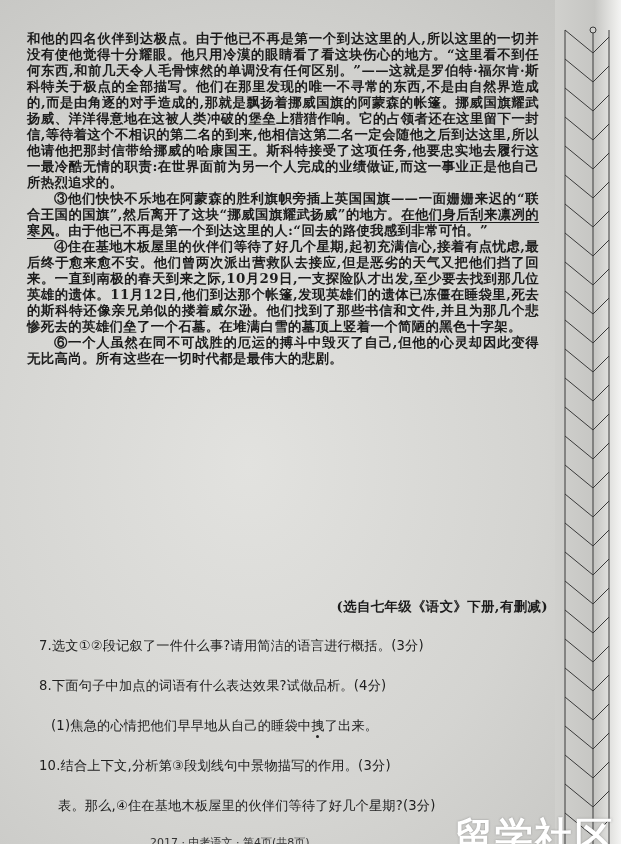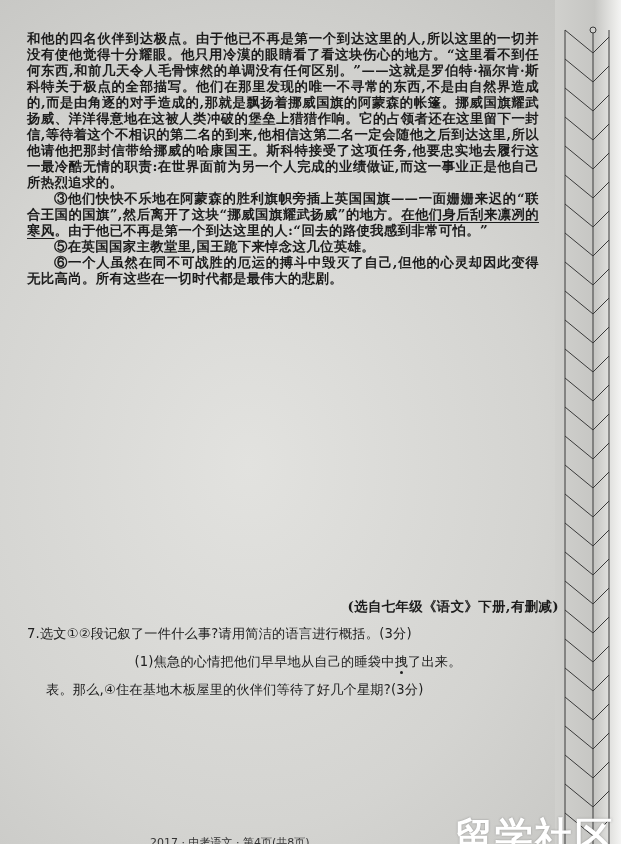--- a/index.html
+++ b/index.html
@@ -19,29 +19,29 @@
   }
   .body-text {
     position: absolute; left: 27px; top: 30px; width: 512px;
     font-size: 13.4px; line-height: 16px; letter-spacing: 0.35px;
     font-weight: bold;
   }
   .para { text-align: justify; text-align-last: left; margin: 0; }
   .para.indent { text-indent: 27px; }
   .underline { text-decoration: underline; text-underline-offset: 3px; }
   .source {
-    position: absolute; right: 62px; top: 598px; font-size: 13.4px; font-weight: bold; letter-spacing: 0.4px;
+    position: absolute; right: 73px; top: 598px; font-size: 13.4px; font-weight: bold; letter-spacing: 0.4px;
   }
   .questions {
     position: absolute; left: 27px; top: 620px; width: 530px;
     font-family: "DejaVu Sans", "Liberation Sans", sans-serif;
     font-size: 13.2px; line-height: 28px; letter-spacing: 0.2px; color: #202020;
   }
-  .q { margin: 0; white-space: nowrap; }
-  .q.sub { padding-left: 12px; text-align: center; }
+  .q { margin: 12px; white-space: nowrap; }
+  .q.sub { padding-left: 12px; }
   .q.cont { padding-left: 19px; }
   .dot { position: relative; }
   .dot::after {
     content: ""; position: absolute; left: 50%; bottom: -5px; width: 3px; height: 3px;
     margin-left: -1.5px; border-radius: 50%; background: #222;
   }
   .footer {
     position: absolute; left: 150px; top: 835px; font-size: 11px; color: #333;
     font-family: "DejaVu Sans", "Liberation Sans", sans-serif;
   }
@@ -59,29 +59,31 @@
 </style>
 </head>
 <body>
 
 <div class="page"></div>
 <div class="right-shade"></div>
 
 <div class="body-text">
   <p class="para">和他的四名伙伴到达极点。由于他已不再是第一个到达这里的人,所以这里的一切并没有使他觉得十分耀眼。他只用冷漠的眼睛看了看这块伤心的地方。“这里看不到任何东西,和前几天令人毛骨悚然的单调没有任何区别。”——这就是罗伯特·福尔肯·斯科特关于极点的全部描写。他们在那里发现的唯一不寻常的东西,不是由自然界造成的,而是由角逐的对手造成的,那就是飘扬着挪威国旗的阿蒙森的帐篷。挪威国旗耀武扬威、洋洋得意地在这被人类冲破的堡垒上猎猎作响。它的占领者还在这里留下一封信,等待着这个不相识的第二名的到来,他相信这第二名一定会随他之后到达这里,所以他请他把那封信带给挪威的哈康国王。斯科特接受了这项任务,他要忠实地去履行这一最冷酷无情的职责:在世界面前为另一个人完成的业绩做证,而这一事业正是他自己所热烈追求的。</p>
   <p class="para indent"><span>③他们快快不乐地在阿蒙森的胜利旗帜旁插上英国国旗——一面姗姗来迟的“联合王国的国旗”,然后离开了这块“挪威国旗耀武扬威”的地方。</span><span class="underline">在他们身后刮来凛冽的寒风</span><span>。由于他已不再是第一个到达这里的人:“回去的路使我感到非常可怕。”</span></p>
-  <p class="para indent">⑤在英国国家主教堂里,国王跪下来悼念这几位英雄。</p>
+  <p class="para indent">④住在基地木板屋里的伙伴们等待了好几个星期,起初充满信心,接着有点忧虑,最后终于愈来愈不安。他们曾两次派出营救队去接应,但是恶劣的天气又把他们挡了回来。一直到南极的春天到来之际,10月29日,一支探险队才出发,至少要去找到那几位英雄的遗体。11月12日,他们到达那个帐篷,发现英雄们的遗体已冻僵在睡袋里,死去的斯科特还像亲兄弟似的搂着威尔逊。他们找到了那些书信和文件,并且为那几个悲惨死去的英雄们垒了一个石墓。在堆满白雪的墓顶上竖着一个简陋的黑色十字架。</p>
   <p class="para indent">⑥一个人虽然在同不可战胜的厄运的搏斗中毁灭了自己,但他的心灵却因此变得无比高尚。所有这些在一切时代都是最伟大的悲剧。</p>
 </div>
 
 <div class="source">(选自七年级《语文》下册,有删减)</div>
 
 <div class="questions">
   <p class="q">7.选文①②段记叙了一件什么事?请用简洁的语言进行概括。(3分)</p>
+  <p class="q">8.下面句子中加点的词语有什么表达效果?试做品析。(4分)</p>
   <p class="q sub"><span>(1)焦急的心情把他们早早地从自己的睡袋中</span><span class="dot">拽</span><span>了出来。</span></p>
+  <p class="q">10.结合上下文,分析第③段划线句中景物描写的作用。(3分)</p>
   <p class="q cont">表。那么,④住在基地木板屋里的伙伴们等待了好几个星期?(3分)</p>
 </div>
 
 <div class="footer">2017 · 中考语文 · 第4页(共8页)</div>
 
 <svg class="binding" viewBox="0 0 48 819" preserveAspectRatio="none">
   <g stroke="#3a3a3a" stroke-width="1" fill="none">
     <line x1="2" y1="5" x2="2" y2="819"></line>
     <line x1="30" y1="5" x2="30" y2="819"></line>
     <line x1="46" y1="5" x2="46" y2="819"></line>

